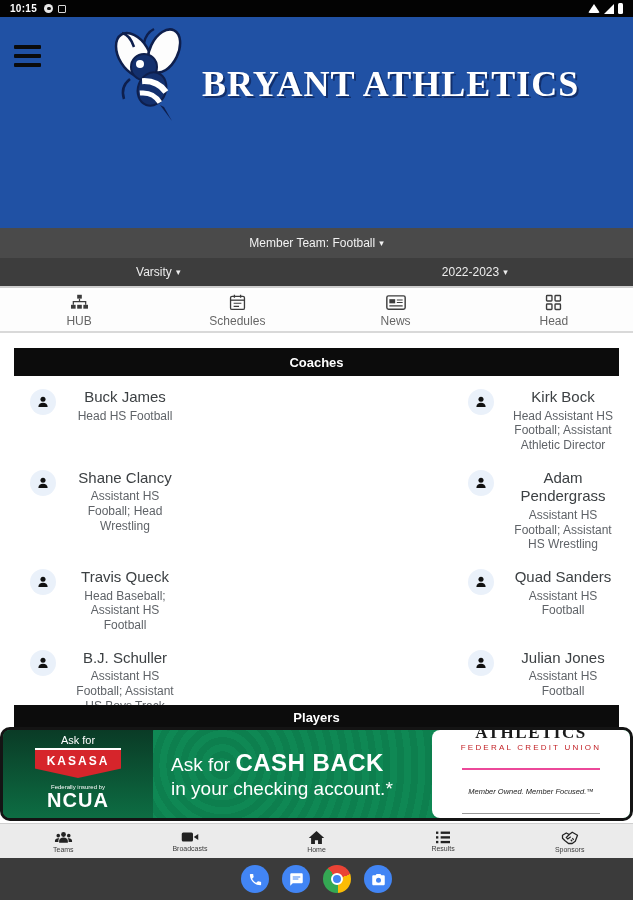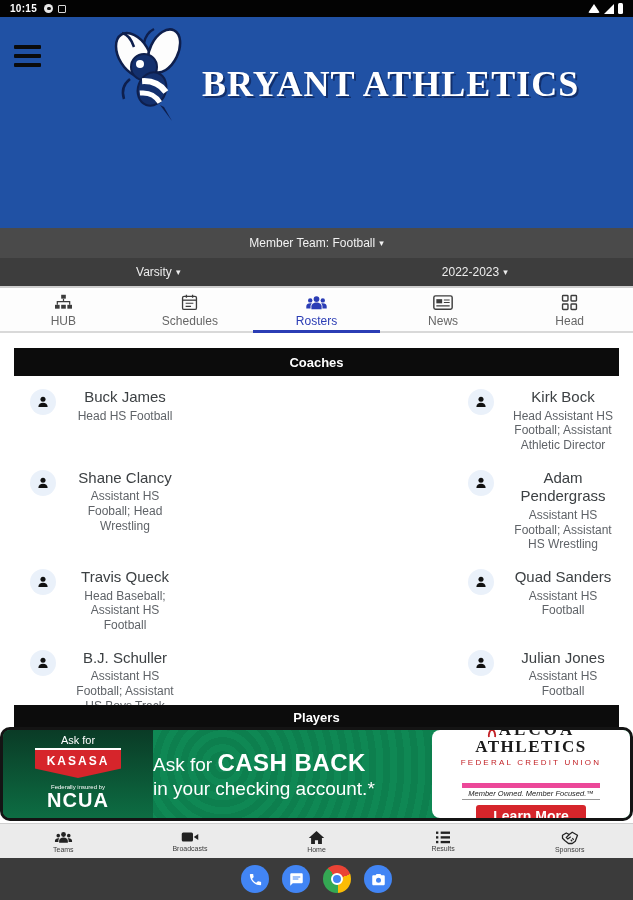--- a/index.html
+++ b/index.html
@@ -66,30 +66,30 @@
   
   .ad { position:absolute; top:727px; left:0; width:633px; height:94px; border:3px solid #141414; border-radius:10px;
     overflow:hidden; display:flex; background:repeating-radial-gradient(circle at 35% 40%, #0f8854 0 7px, #0d7f4e 7px 14px); cursor:pointer; }
   .ad-left { width:150px; background:linear-gradient(180deg, #0a3b26 0%, #0d6d43 100%);
     display:flex; flex-direction:column; align-items:center; padding-top:4px; }
   .ad-askfor { color:#fff; font-size:11px; }
   .kasasa-badge { margin-top:2px; background:#d6252b; color:#fff; font-weight:bold; font-size:12px; letter-spacing:2px;
     padding:4px 12px 10px; clip-path:polygon(0 0,100% 0,100% 68%,50% 100%,0 68%); border-top:2px solid #fff; }
   .ad-insured { color:#fff; font-size:6px; margin-top:6px; }
   .ad-ncua { color:#fff; font-weight:bold; font-size:20px; letter-spacing:1px; line-height:1; }
-  .ad-mid { flex:1; display:flex; flex-direction:column; justify-content:center; color:#fff; }
+  .ad-mid { flex:1; display:flex; flex-direction:column; justify-content:center; padding-left:18px; color:#fff; }
   .ad-line1 { font-size:19px; }
   .ad-line1 b { font-size:24px; letter-spacing:.5px; }
   .ad-line2 { font-size:19px; margin-top:1px; }
   .ad-right { width:198px; background:#fff; display:flex; flex-direction:column; align-items:center; justify-content:center; padding:4px 8px; border-radius:8px 0 0 8px; }
   .alcoa-row { display:flex; align-items:flex-end; gap:2px; }
   .alcoa1 { font-family:"Liberation Serif", serif; font-weight:bold; font-size:17px; letter-spacing:3px; color:#1a1a1a; line-height:1; }
   .alcoa2 { font-family:"Liberation Serif", serif; font-weight:bold; font-size:17px; letter-spacing:1.5px; color:#1a1a1a; line-height:1.05; }
   .alcoa3 { font-size:8px; letter-spacing:2.2px; color:#c22126; margin-top:2px; }
-  .alcoa-tag { font-size:7.5px; color:#222; border-top:5px solid #ec4899; border-bottom:1px solid #999; padding:1px 6px; margin-top:16px; font-style:italic; }
+  .alcoa-tag { font-size:7.5px; color:#222; border-top:2px solid #ec4899; border-bottom:1px solid #999; padding:17px 6px; margin-top:16px; font-style:italic; }
   .learn-more { margin-top:5px; background:#d6252b; color:#fff; font-weight:bold; font-size:14px; padding:3px 17px; border-radius:3px; border:none; cursor:pointer; }
 
   
   .bottom-nav { position:absolute; top:823px; left:0; width:100%; height:35px; background:#ebebeb;
     border-top:1px solid #cfcfcf; display:flex; }
   .bn-item { flex:1; display:flex; flex-direction:column; align-items:center; justify-content:center; gap:1px; cursor:pointer; }
   .bn-label { font-size:7px; color:#3a3a3a; }
 
   
   .dock { position:absolute; top:858px; left:0; width:100%; height:42px; background:#3b3b3b;
@@ -170,31 +170,20 @@
     </div>
     <div class="tab">
       <svg width="17" height="17" viewBox="0 0 22 22">
         <rect x="2" y="3" width="18" height="17" rx="2" fill="none" stroke="#3c3c3c" stroke-width="1.7"></rect>
         <path d="M2 8h18" stroke="#3c3c3c" stroke-width="1.7"></path>
         <path d="M7 1v4M15 1v4" stroke="#3c3c3c" stroke-width="1.7"></path>
         <path d="M6 12h10M6 16h7" stroke="#3c3c3c" stroke-width="1.5"></path>
       </svg>
       <span class="tab-label">Schedules</span>
     </div>
-    <div class="tab active">
-      <svg width="21" height="17" viewBox="0 0 24 20">
-        <circle cx="12" cy="6" r="3.4" fill="#2b3db5"></circle>
-        <circle cx="4.6" cy="7.5" r="2.6" fill="#2b3db5"></circle>
-        <circle cx="19.4" cy="7.5" r="2.6" fill="#2b3db5"></circle>
-        <path d="M12 10c-3.4 0-6 2-6 4.5V18h12v-3.5c0-2.5-2.6-4.5-6-4.5z" fill="#2b3db5"></path>
-        <path d="M4.6 11c-2.6 0-4.6 1.6-4.6 3.4V17h5v-2.5c0-1.3.6-2.5 1.6-3.3-.6-.1-1.3-.2-2-.2z" fill="#2b3db5"></path>
-        <path d="M19.4 11c2.6 0 4.6 1.6 4.6 3.4V17h-5v-2.5c0-1.3-.6-2.5-1.6-3.3.6-.1 1.3-.2 2-.2z" fill="#2b3db5"></path>
-      </svg>
-      <span class="tab-label">Rosters</span>
-    </div>
     <div class="tab">
       <svg width="20" height="17" viewBox="0 0 24 20">
         <rect x="1" y="2" width="22" height="16" rx="2" fill="none" stroke="#3c3c3c" stroke-width="1.7"></rect>
         <rect x="4" y="6" width="7" height="5" fill="#3c3c3c"></rect>
         <path d="M13 7h7M13 10h7M4 14h16" stroke="#3c3c3c" stroke-width="1.4"></path>
       </svg>
       <span class="tab-label">News</span>
     </div>
     <div class="tab">
       <svg width="17" height="17" viewBox="0 0 22 22">

